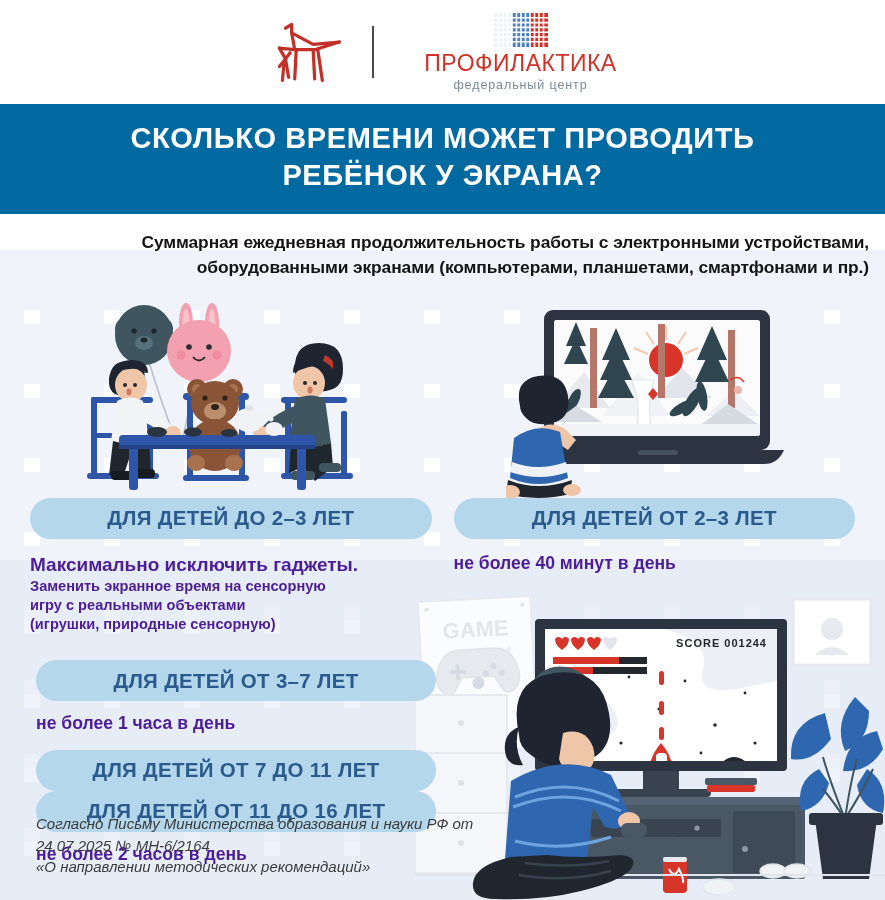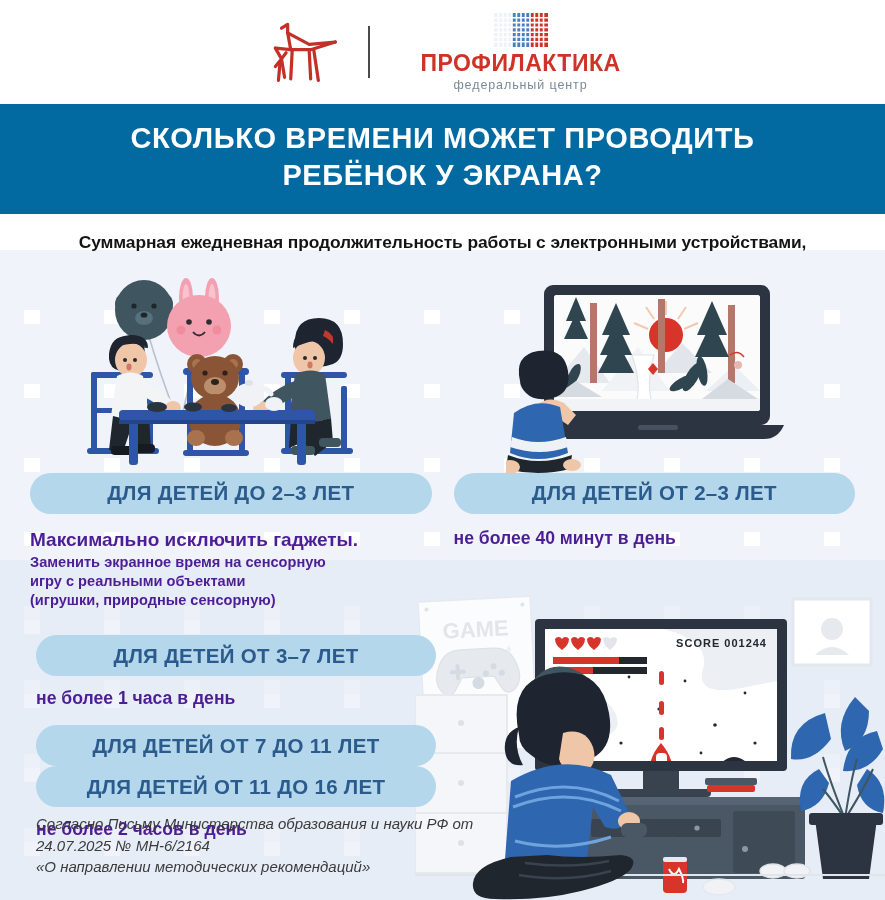--- a/index.html
+++ b/index.html
@@ -47,21 +47,21 @@
     justify-content: center;
     gap: 0px;
   }
   .logo-row { display: flex; align-items: center; gap: 26px; }
   .logo-mark { width: 78px; height: 66px; display:block; }
   .logo-sep { width: 2px; height: 52px; background: #4a4a4a; }
 
   .brand { display: flex; flex-direction: column; align-items: center; margin-left: 24px;}
   .brand-grid { width: 54px; height: 34px; display:block; margin-bottom: 5px; }
   .brand-name {
-    font-size: 23px; font-weight: 700; letter-spacing: .5px;
+    font-size: 23px; font-weight: 400; letter-spacing: .5px;
     color: #cf3328; line-height: 1;
     font-family: "Liberation Sans", sans-serif;
   }
   .brand-sub {
     font-size: 12.5px; color: #7a8a99; letter-spacing: .9px;
     margin-top: 4px; line-height: 1;
   }
 
   
   .banner {
@@ -76,22 +76,22 @@
     font-size: 29px;
     letter-spacing: .6px;
     line-height: 1.28;
     text-transform: uppercase;
     font-family: "Liberation Sans", sans-serif;
   }
 
   
   .subtitle {
     position: relative; z-index: 10;
-    text-align: center;
-    padding: 16px 22px 10px;
+    text-align: right;
+    padding: 16px 16px 10px;
     background: transparent;
   }
   .subtitle-line {
     font-size: 17.4px; font-weight: 700; color: #141414;
     line-height: 1.42; letter-spacing: -.1px;
   }
 
   
   .illus-row {
     position: relative; z-index: 5;
@@ -237,20 +237,21 @@
     </div>
   </div>
 
   <div class="banner">
     <div class="banner-line">СКОЛЬКО ВРЕМЕНИ МОЖЕТ ПРОВОДИТЬ</div>
     <div class="banner-line">РЕБЁНОК У ЭКРАНА?</div>
   </div>
 
   <div class="subtitle">
     <div class="subtitle-line">Суммарная ежедневная продолжительность работы с электронными устройствами,</div>
+    <div class="subtitle-line">оборудованными экранами (компьютерами, планшетами, смартфонами и пр.)</div>
   </div>
 
   <div class="illus-row">
 
     <svg class="illus-left" viewBox="0 0 300 205">
 
       <path d="M78 62 Q92 110 108 150" stroke="#b9c2cc" stroke-width="1.6" fill="none"></path>
       <path d="M128 76 Q120 120 112 152" stroke="#b9c2cc" stroke-width="1.6" fill="none"></path>
 
       <g>

